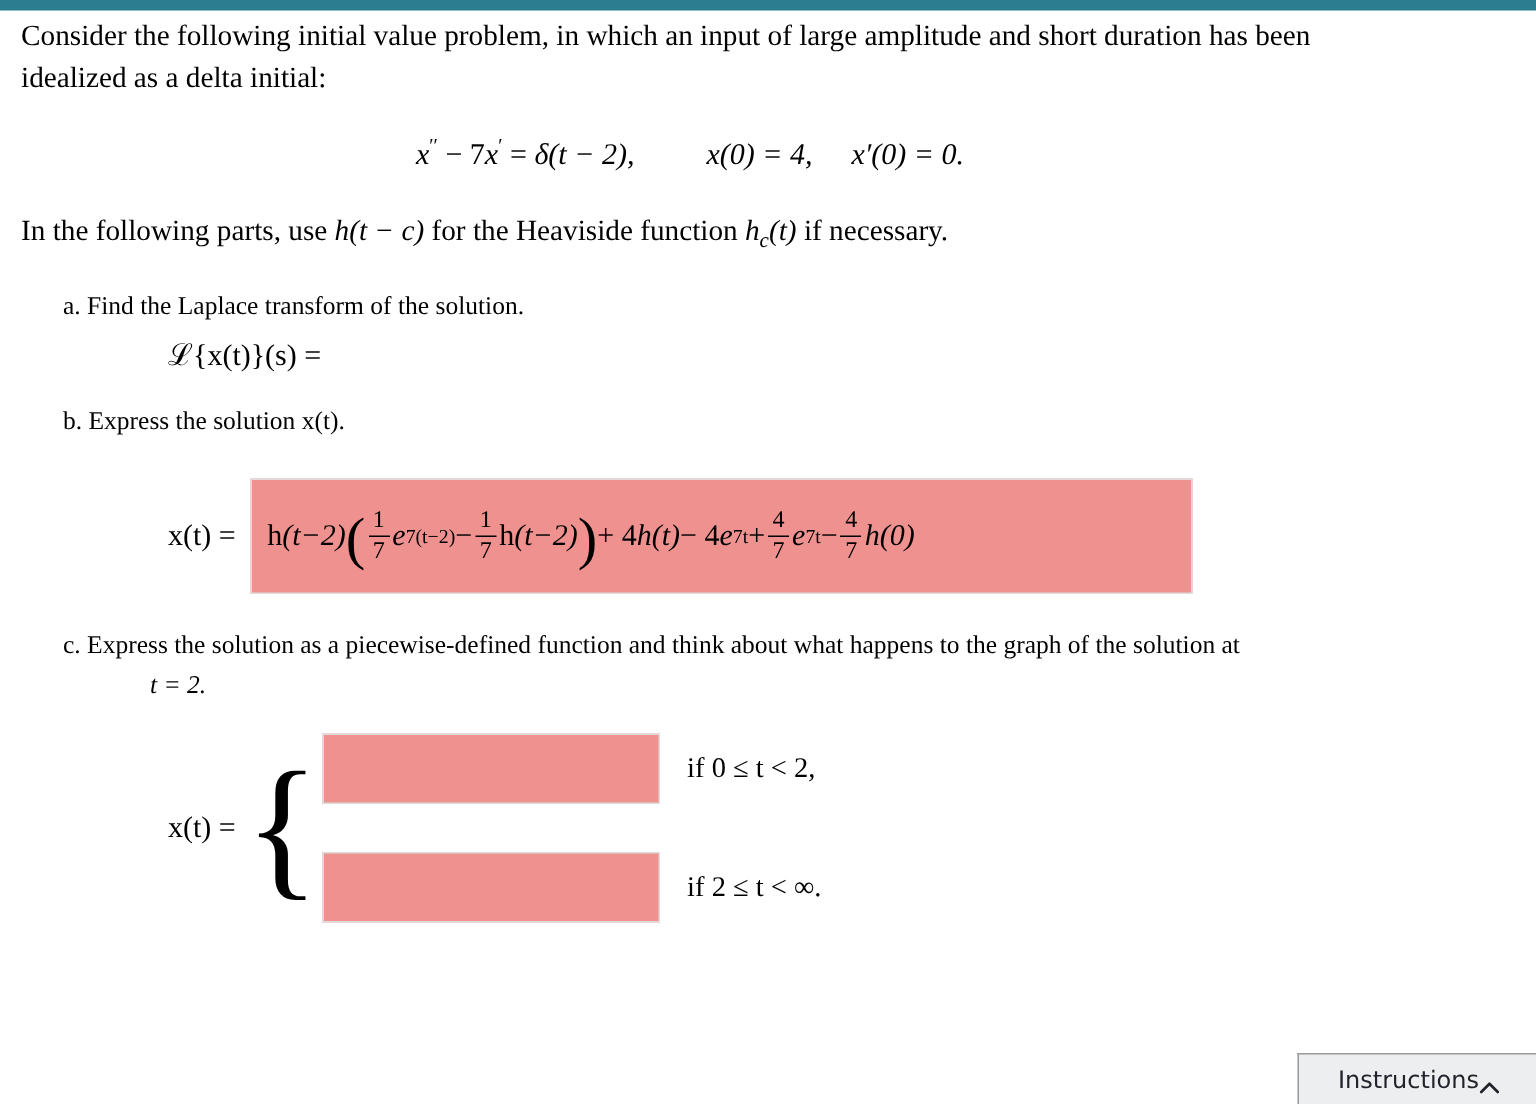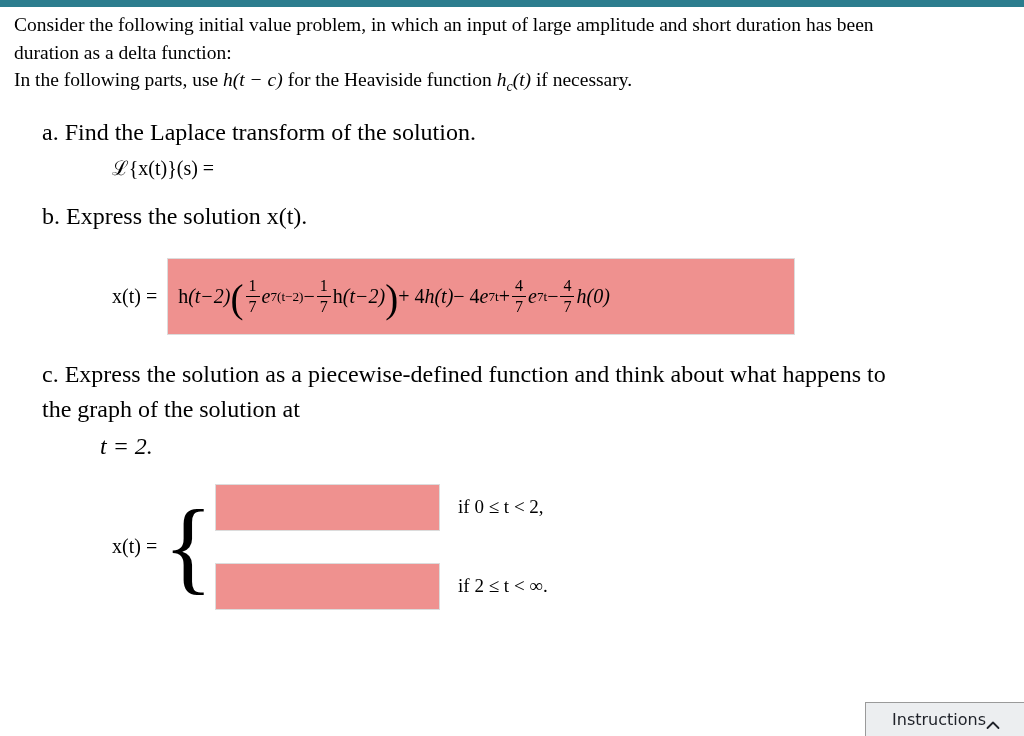--- a/index.html
+++ b/index.html
@@ -48,21 +48,21 @@
     text-align: center;
     font-size: 20px;
     margin-top: 26px;
     margin-bottom: 26px;
     white-space: nowrap;
   }
   .gap-wide { display: inline-block; width: 38px; }
   .gap-med  { display: inline-block; width: 16px; }
 
   .part-label {
-    font-size: 24px;
+    font-size: 17px;
     padding-left: 42px;
     margin-top: 22px;
   }
   .part-label.c-part {
     line-height: 1.45;
     padding-right: 6px;
   }
   .part-c-second {
     padding-left: 58px;
     display: block;
@@ -213,23 +213,34 @@
 </style>
 </head>
 <body>
 
 <div id="top-bar"></div>
 
 <div id="content">
 
   <p class="para intro">
     <span>Consider the following initial value problem, in which an input of large amplitude and short duration has been</span><br>
-    <span>duration as a delta function:</span>
+    <span>idealized as a delta initial:</span>
   </p>
 
+  <div class="display-eq">
+    <span class="mi">x</span><sup class="ex">′′</sup>
+    <span>−</span>
+    <span>7</span><span class="mi">x</span><sup class="ex">′</sup>
+    <span>=</span>
+    <span class="mi">δ</span><span class="mi">(t − 2),</span>
+    <span class="gap-wide"></span>
+    <span class="mi">x(0) = 4,</span>
+    <span class="gap-med"></span>
+    <span class="mi">x′(0) = 0.</span>
+  </div>
 
   <p class="para">
     <span>In the following parts, use </span><span class="mi">h(t − c)</span><span> for the Heaviside function </span><span class="mi">h</span><sub class="mi" style="font-size:0.72em">c</sub><span class="mi">(t)</span><span> if necessary.</span>
   </p>
 
   <div class="part-label">a. Find the Laplace transform of the solution.</div>
 
   <div class="answer-row" id="row-a">
     <span class="lhs">ℒ{x(t)}(s) =</span>
   </div>

